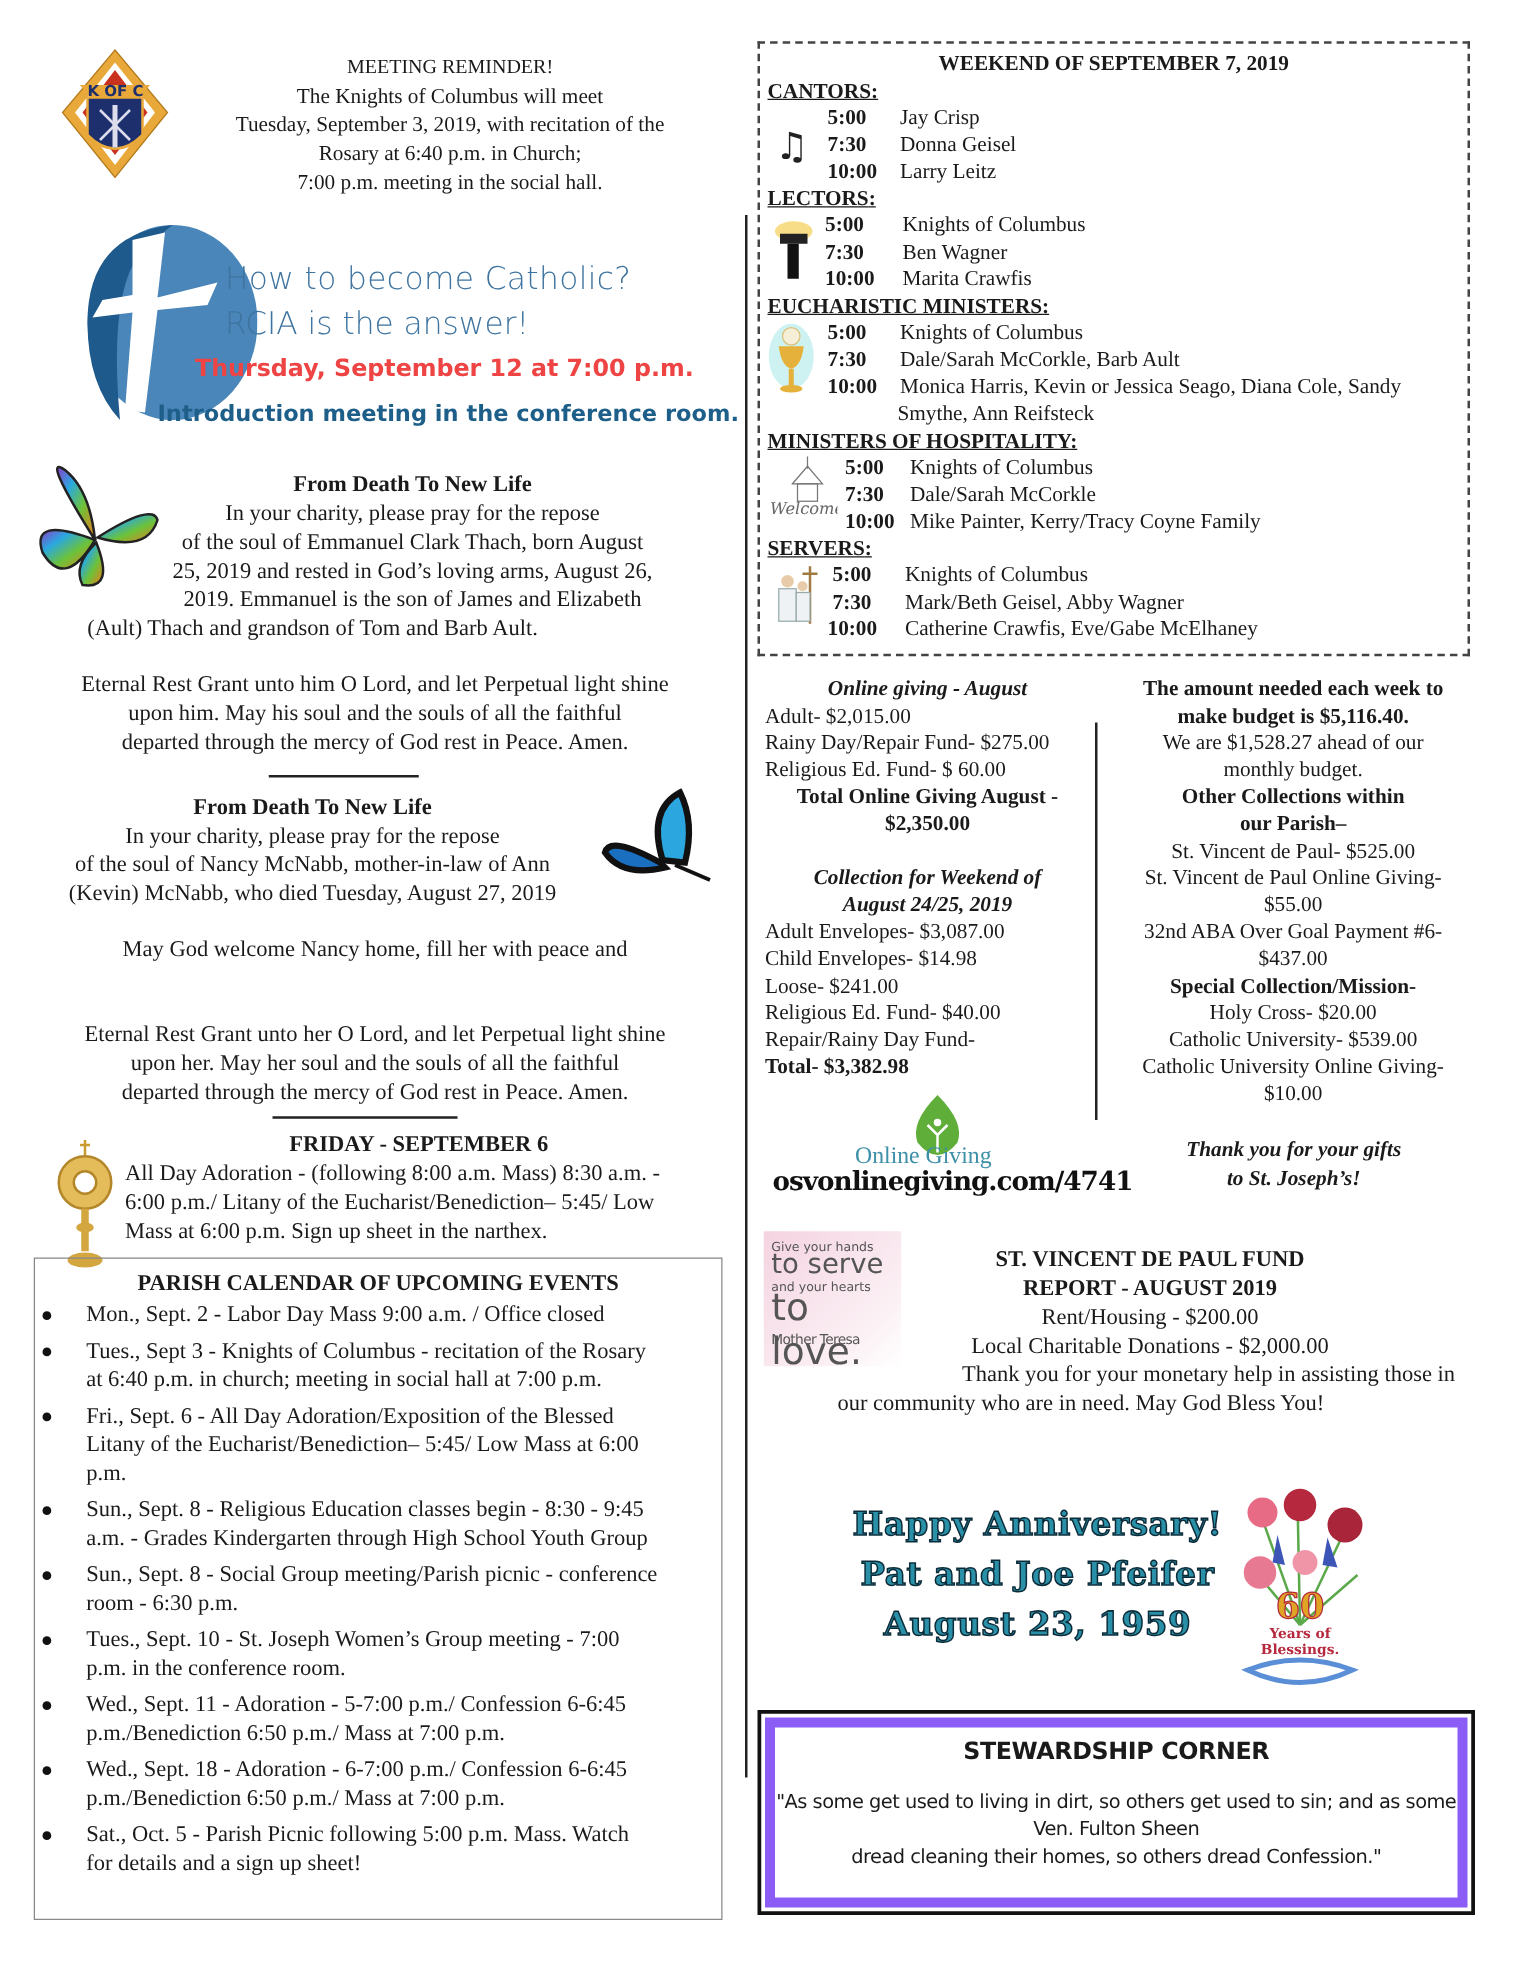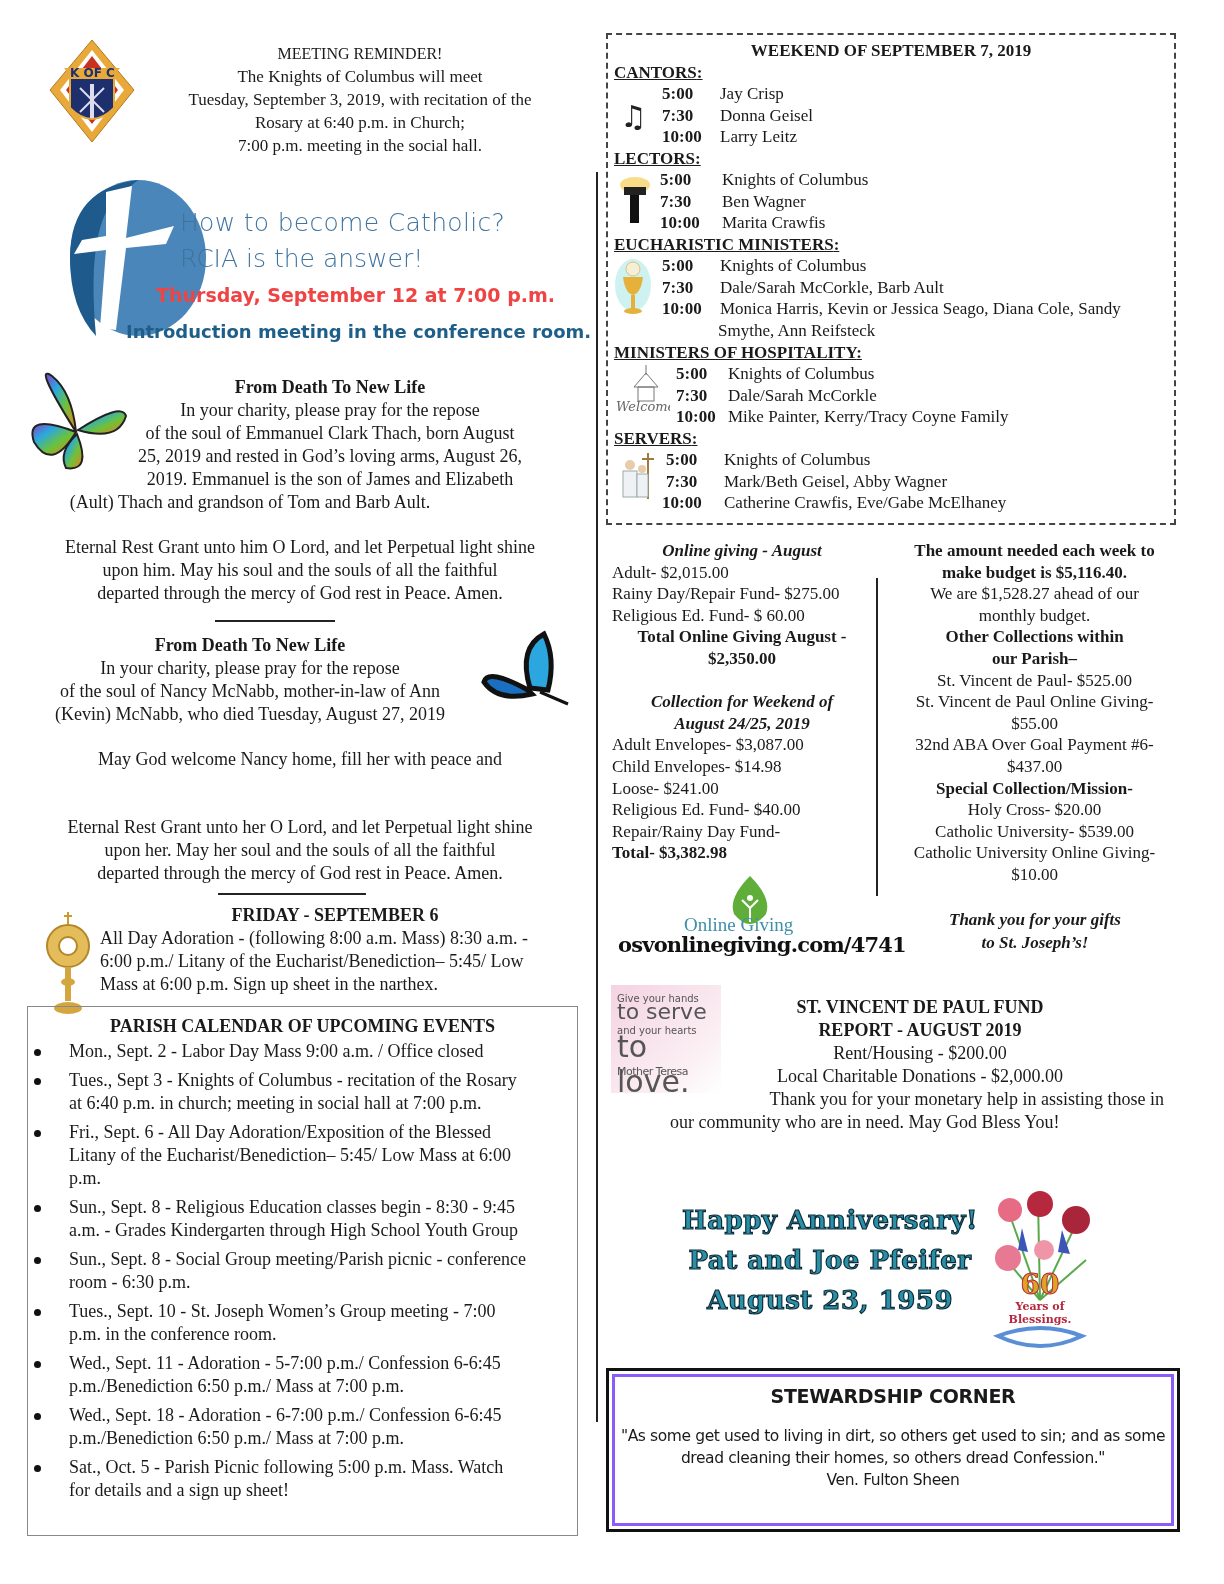--- a/index.html
+++ b/index.html
@@ -57,21 +57,21 @@
   #tpink .l1{position:absolute;left:6px;top:8px;font-family:"DejaVu Sans",sans-serif;font-size:10px;color:#555;}
   #tpink .l2{position:absolute;left:6px;top:14px;font-family:"DejaVu Sans",sans-serif;font-size:22px;color:#555;}
   #tpink .l3{position:absolute;left:6px;top:40px;font-family:"DejaVu Sans",sans-serif;font-size:10px;color:#555;}
   #tpink .l4{position:absolute;left:6px;top:44px;font-family:"DejaVu Sans",sans-serif;font-size:30px;color:#555;}
   #tpink .l5{position:absolute;left:6px;top:80px;font-family:"DejaVu Sans",sans-serif;font-size:11px;color:#555;letter-spacing:-0.5px;}
   #svdp{left:660px;top:996px;width:520px;}
   #anniv{left:680px;top:1200px;width:300px;}
   #anniv .l{font-family:"DejaVu Serif",serif;font-weight:bold;font-size:26px;line-height:40px;color:#2a90a8;-webkit-text-stroke:1.2px #0c2b38;letter-spacing:0.5px;text-align:center;}
   #flowers{left:978px;top:1170px;width:124px;height:186px;}
   #stewardship{left:606px;top:1368px;width:574px;height:164px;border:3px solid #111;box-sizing:border-box;padding:3px;}
-  #stewardship .inner{border:3px solid #8b5cf6;height:100%;box-sizing:border-box;text-align:center;}
+  #stewardship .inner{border:8px solid #8b5cf6;height:100%;box-sizing:border-box;text-align:center;}
   #stewardship .title{font-family:"DejaVu Sans",sans-serif;font-weight:bold;font-size:19px;margin-top:8px;letter-spacing:-0.3px;}
   #stewardship .quote{font-family:"DejaVu Sans",sans-serif;font-size:15.5px;line-height:22px;margin-top:18px;letter-spacing:-0.4px;}
 </style>
 </head>
 <body>
 
 <div id="kofc" class="abs">
   <svg width="88" height="106" viewBox="0 0 88 106">
     <polygon points="44,2 86,52 44,104 2,52" fill="#e8a93a" stroke="#b37a1c" stroke-width="1"></polygon>
     <polygon points="44,12 76,52 44,94 12,52" fill="#fff"></polygon>
@@ -420,17 +420,17 @@
     <text x="62" y="153" text-anchor="middle" font-family="DejaVu Serif, serif" font-weight="bold" font-size="11" fill="#b5283e">Blessings.</text>
     <path d="M20,166 Q62,150 104,166 Q62,186 20,166Z" fill="none" stroke="#5a8ed6" stroke-width="4"></path>
   </svg>
 </div>
 
 <div id="stewardship" class="abs">
   <div class="inner">
     <div class="title">STEWARDSHIP CORNER</div>
     <div class="quote">
       <span class="line">"As some get used to living in dirt, so others get used to sin; and as some</span>
+      <span class="line">Ven. Fulton Sheen</span>
       <span class="line">dread cleaning their homes, so others dread Confession."</span>
-      <span class="line">Ven. Fulton Sheen</span>
     </div>
   </div>
 </div>
 
 </body></html>

